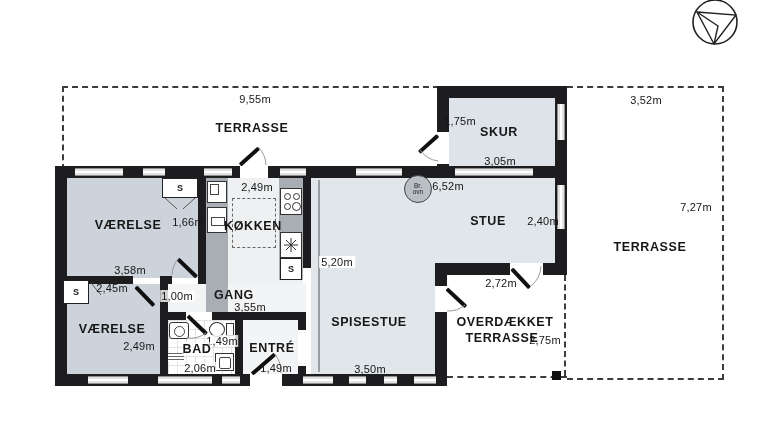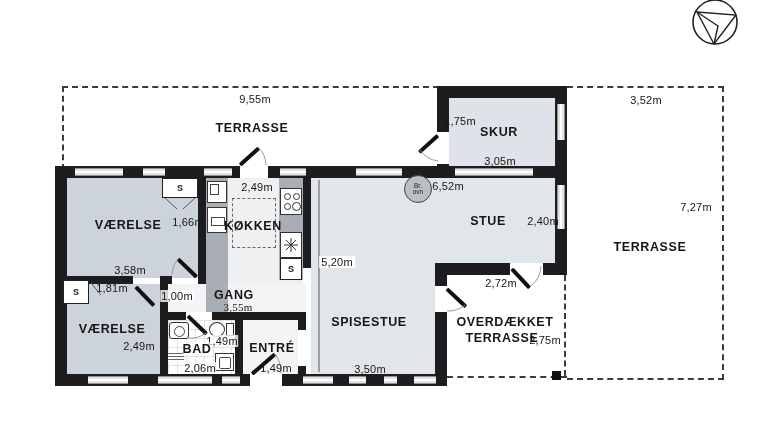--- a/index.html
+++ b/index.html
@@ -190,26 +190,26 @@
   <div class="dim" style="left:257px;top:187px;">2,49m</div>
   <div class="lbl" style="left:253px;top:226px;">KØKKEN</div>
   <div class="dim" style="left:337px;top:262px;background:#fff;padding:0 2px;">5,20m</div>
   <div class="lbl" style="left:369px;top:322px;">SPISESTUE</div>
   <div class="dim" style="left:370px;top:369px;">3,50m</div>
 
   <div class="lbl" style="left:128px;top:225px;">VÆRELSE</div>
   <div class="dim" style="left:188px;top:222px;">1,66m</div>
   <div class="dim" style="left:130px;top:270px;">3,58m</div>
 
-  <div class="dim" style="left:112px;top:288px;">1,81m</div>
+  <div class="dim" style="left:112px;top:288px;">2,45m</div>
   <div class="lbl" style="left:112px;top:329px;">VÆRELSE</div>
   <div class="dim" style="left:139px;top:346px;">2,49m</div>
   <div class="dim" style="left:177px;top:296px;background:#ffffffcc;padding:0 1px;">1,00m</div>
   <div class="lbl" style="left:234px;top:295px;">GANG</div>
-  <div class="dim" style="left:238px;top:307px;font-family:Liberation Serif, serif;">3,55m</div>
+  <div class="dim" style="left:250px;top:307px;">3,55m</div>
 
   <div class="dim" style="left:222px;top:341px;background:#ffffffcc;">1,49m</div>
   <div class="lbl" style="left:197px;top:349px;background:#ffffffaa;">BAD</div>
   <div class="dim" style="left:200px;top:368px;background:#ffffffcc;">2,06m</div>
   <div class="lbl" style="left:272px;top:348px;">ENTRÉ</div>
   <div class="dim" style="left:276px;top:368px;">1,49m</div>
 
   <div class="dim" style="left:501px;top:283px;">2,72m</div>
   <div class="lbl" style="left:505px;top:322px;">OVERDÆKKET</div>
   <div class="lbl" style="left:502px;top:338px;">TERRASSE</div>

